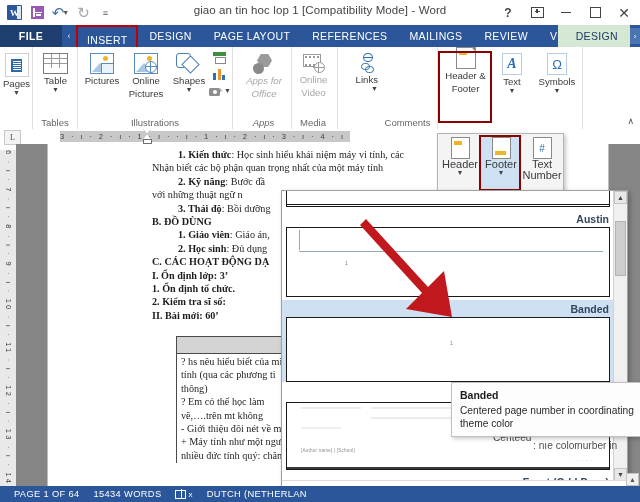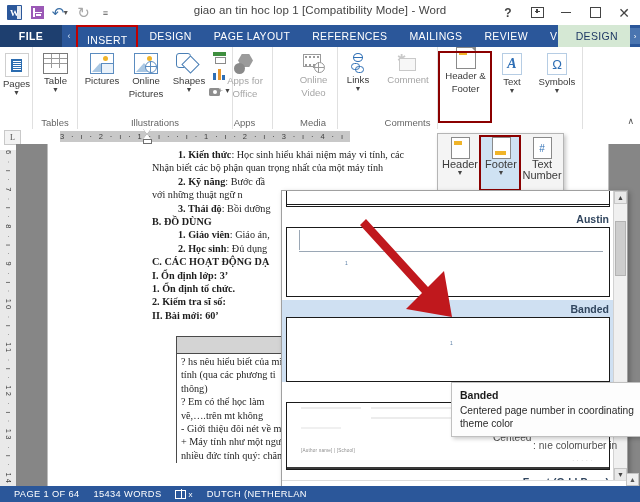--- a/index.html
+++ b/index.html
@@ -330,21 +330,21 @@
         <span class="ico ic-cam">
             <span class="body"></span>
             <span class="lens"></span>
             <span class="plus">+</span>
           </span>
         <span class="rcaret" style="margin-left:1px;">▼</span>
       </div>
       <div class="glabel">Illustrations</div>
     </div>
 
-    <div class="rgroup" style="left:217px;width:56px;">
+    <div class="rgroup" style="left:236px;width:56px;font-style:italic;">
       <div class="rbtn" style="left:0;width:56px;top:7px;">
         <span class="ico ic-apps">
             <span class="hex"></span>
             <span class="cir"></span>
           </span>
         <span class="rlabel dim">Apps for</span>
         <span class="rlabel dim">Office</span>
       </div>
       <div class="glabel">Apps</div>
     </div>
@@ -355,38 +355,31 @@
             <span class="film"></span>
             <span class="gl"></span>
           </span>
         <span class="rlabel dim">Online</span>
         <span class="rlabel dim">Video</span>
       </div>
       <div class="glabel">Media</div>
     </div>
 
     <div class="rgroup" style="left:338px;width:40px;border-right:none;">
-      <div class="rbtn" style="left:0;width:40px;top:6px;">
+      <div class="rbtn" style="left:0;width:40px;top:6px;align-items:flex-end;">
         <span class="ico ic-links">
             <span class="g"></span>
             <span class="c1"></span>
             <span class="c2"></span>
           </span>
         <span class="rlabel">Links</span>
         <span class="rcaret">▼</span>
       </div>
     </div>
     <div class="rgroup" style="left:378px;width:60px;">
-      <div class="rbtn" style="left:0;width:60px;top:7px;">
-        <span class="ico ic-comment">
-            <span class="star">✱</span>
-            <span class="note"></span>
-          </span>
-        <span class="rlabel dim">Comment</span>
-      </div>
       <div class="glabel">Comments</div>
     </div>
 
     <div class="rgroup" style="left:438px;width:55px;border-right:none;">
       <div class="rbtn" style="left:0;width:55px;top:0;">
         <span class="ico ic-hf">
             <span class="fold"></span>
           </span>
         <span class="rlabel">Header &amp;</span>
         <span class="rlabel">Footer</span>

